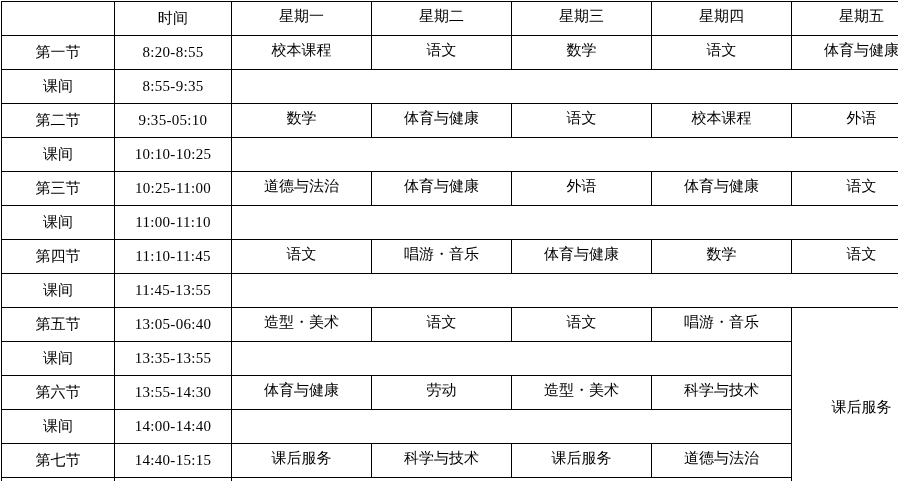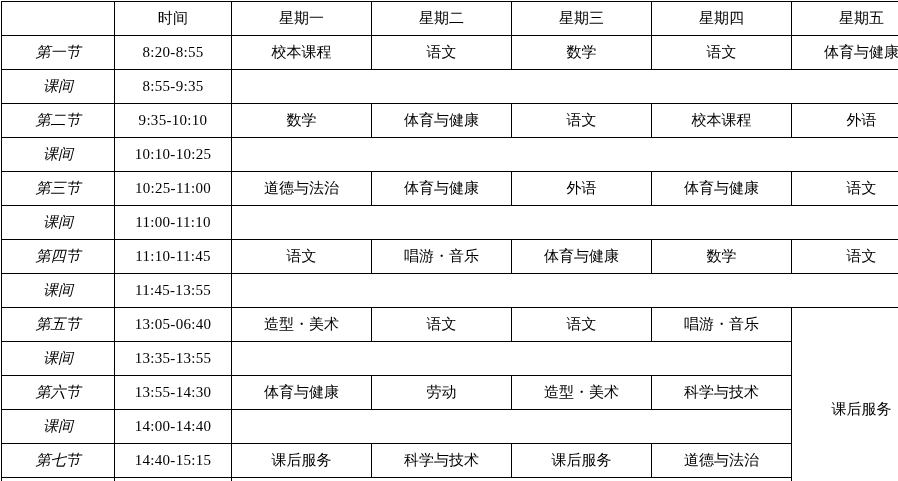--- a/index.html
+++ b/index.html
@@ -31,30 +31,30 @@
     vertical-align: middle;
     font-size: 15px;
     line-height: 1.1;
     height: 33px;
     padding: 0 2px;
     white-space: nowrap;
     overflow: hidden;
   }
   td.period-col {
     width: 108px;
-    font-style: italic;
   }
   td.time-col {
     width: 112px;
     font-family: "Liberation Serif", serif;
     font-size: 15px;
     letter-spacing: 0.3px;
   }
   td.day-col {
     width: 135px;
+    font-family: Liberation Mono, monospace;
   }
   td.blank-span {
     border: 1px solid #000000;
   }
   thead td {
     font-size: 16px;
   }
   td.afterschool-block {
     font-size: 16px;
   }
@@ -88,21 +88,21 @@
       </tr>
 
       <tr>
         <td class="period-col">课间</td>
         <td class="time-col">8:55-9:35</td>
         <td class="blank-span" colspan="5"></td>
       </tr>
 
       <tr>
         <td class="period-col">第二节</td>
-        <td class="time-col">9:35-10:10</td>
+        <td class="time-col">9:35-05:10</td>
         <td class="day-col">数学</td>
         <td class="day-col">体育与健康</td>
         <td class="day-col">语文</td>
         <td class="day-col">校本课程</td>
         <td class="day-col">外语</td>
       </tr>
 
       <tr>
         <td class="period-col">课间</td>
         <td class="time-col">10:10-10:25</td>

